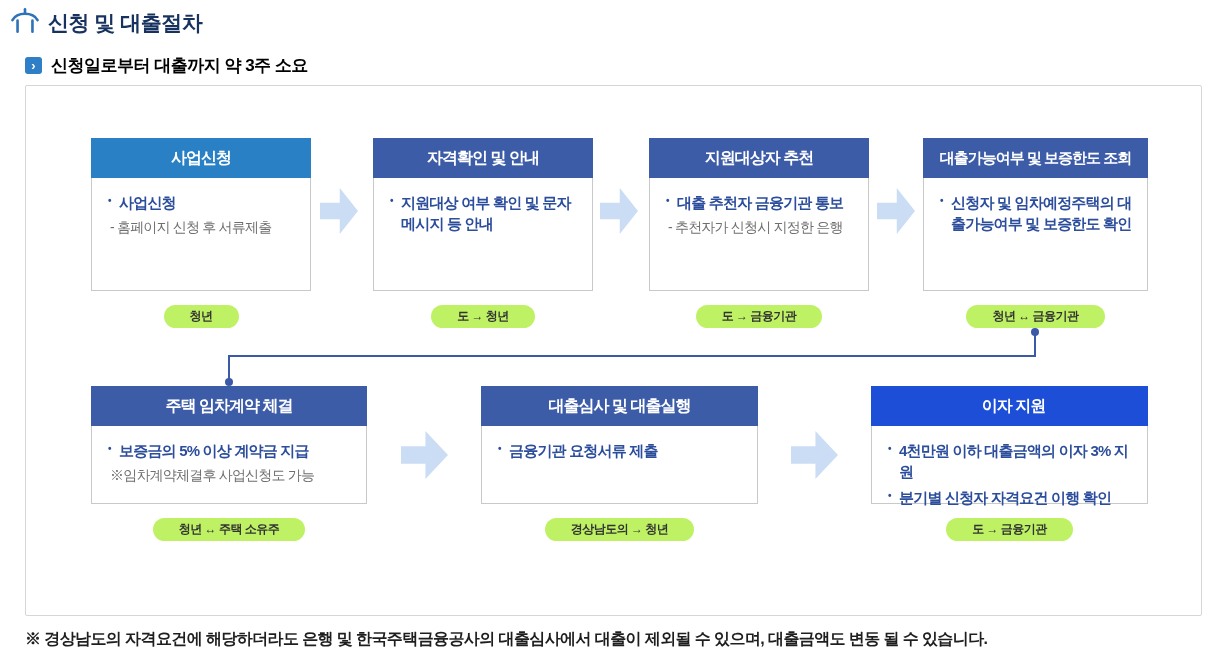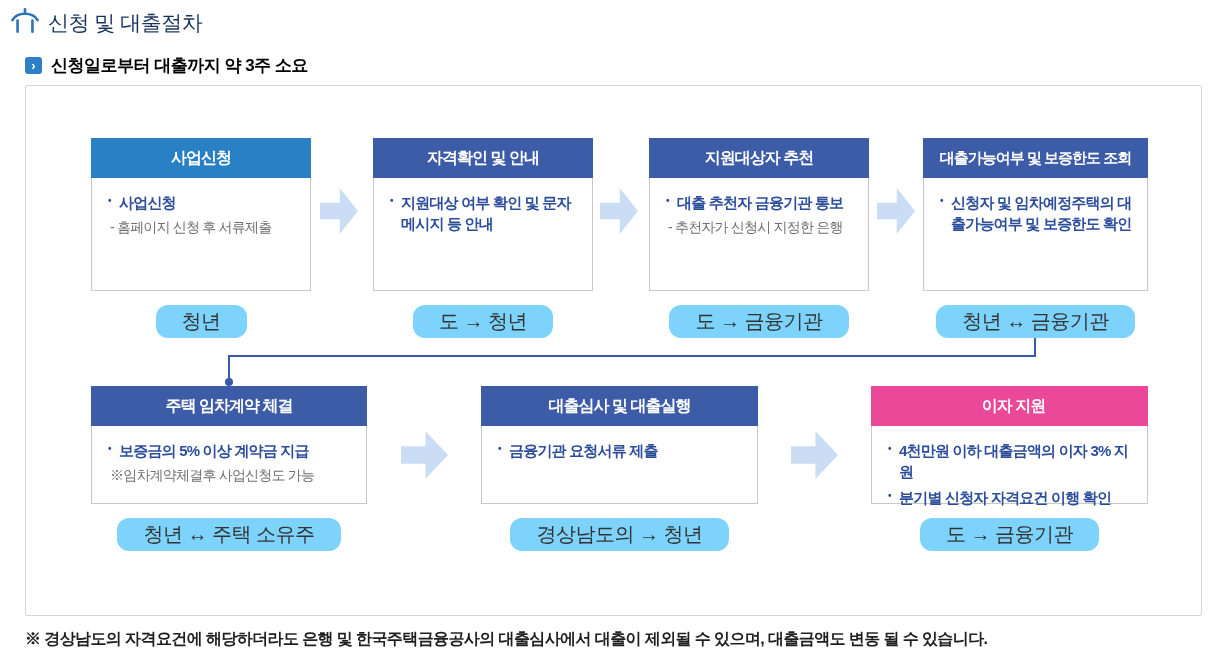--- a/index.html
+++ b/index.html
@@ -2,53 +2,53 @@
 <html><head>
 <meta charset="utf-8">
 <style>
   * { margin:0; padding:0; box-sizing:border-box; }
   html,body { width:1225px; height:666px; background:#ffffff;
               font-family:"Liberation Sans", sans-serif; }
   body { position:relative; overflow:hidden; }
 
   
   .page-header { position:absolute; top:7px; left:10px; display:flex; align-items:center; gap:8px; }
-  .page-title { font-size:21px; font-weight:normal; color:#17325f; letter-spacing:-0.5px; }
+  .page-title { font-size:21px; font-weight:bold; color:#17325f; letter-spacing:-0.5px; }
 
   .subtitle-row { position:absolute; top:54px; left:25px; display:flex; align-items:center; gap:9px; }
   .chev-box { width:17px; height:17px; background:#2e7fc5; border-radius:3px;
               color:#fff; font-size:13px; font-weight:bold; line-height:15px;
               display:flex; align-items:center; justify-content:center; }
   .subtitle { font-size:17px; font-weight:bold; color:#000000; letter-spacing:-0.5px; }
 
   
   .diagram { position:absolute; left:25px; top:85px; width:1177px; height:531px;
              border:1px solid #d6d6d6; background:#fff; border-radius:2px; }
 
   
   .step { position:absolute; text-align:center; }
   .step-header { height:40px; line-height:40px; color:#fff; font-weight:bold;
                  font-size:16px; letter-spacing:-1px; white-space:nowrap; overflow:hidden; }
   .hdr-blue  { background:#2980c4; }
   .hdr-navy  { background:#3d5ca8; }
-  .hdr-green { background:#ec4899;padding-left:8px; }
+  .hdr-green { background:#1d4ed8;padding-left:8px; }
   .step-body { border:1px solid #c9c9c9; border-top:none; background:#fff;
                text-align:left; padding:14px 10px 0 16px; }
   .body-r1 { height:113px; }
   .body-r2 { height:78px; }
 
   .line { letter-spacing:-0.8px; }
   .line.bullet { position:relative; padding-left:11px; font-size:15px; font-weight:600;
                  color:#2b4d9c; line-height:1.42; margin-bottom:4px; }
   .line.bullet::before { content:"•"; position:absolute; left:0; top:2px; font-size:10px; }
   .line.sub { font-size:14px; color:#6f6f6f; line-height:1.5; padding-left:2px; }
 
   .badge-row { margin-top:14px; }
-  .badge { display:inline-block; background:#7dd3fc; border-radius:12px; padding:3px 26px;
-           font-size:20px; font-weight:normal; color:#333; letter-spacing:-0.5px; white-space:nowrap; }
+  .badge { display:inline-block; background:#bef264; border-radius:12px; padding:3px 26px;
+           font-size:12px; font-weight:bold; color:#333; letter-spacing:-0.5px; white-space:nowrap; }
 
   
   .flow-arrow { position:absolute; background:#cbddf4;
                 clip-path:polygon(0% 32%, 52% 32%, 52% 0%, 100% 50%, 52% 100%, 52% 68%, 0% 68%); }
   .ar1 { width:38px; height:46px; top:102px; }
   .ar2 { width:47px; height:48px; top:345px; }
 
   
   .connector-svg { position:absolute; left:0; top:0; width:1177px; height:531px; pointer-events:none; }
 

